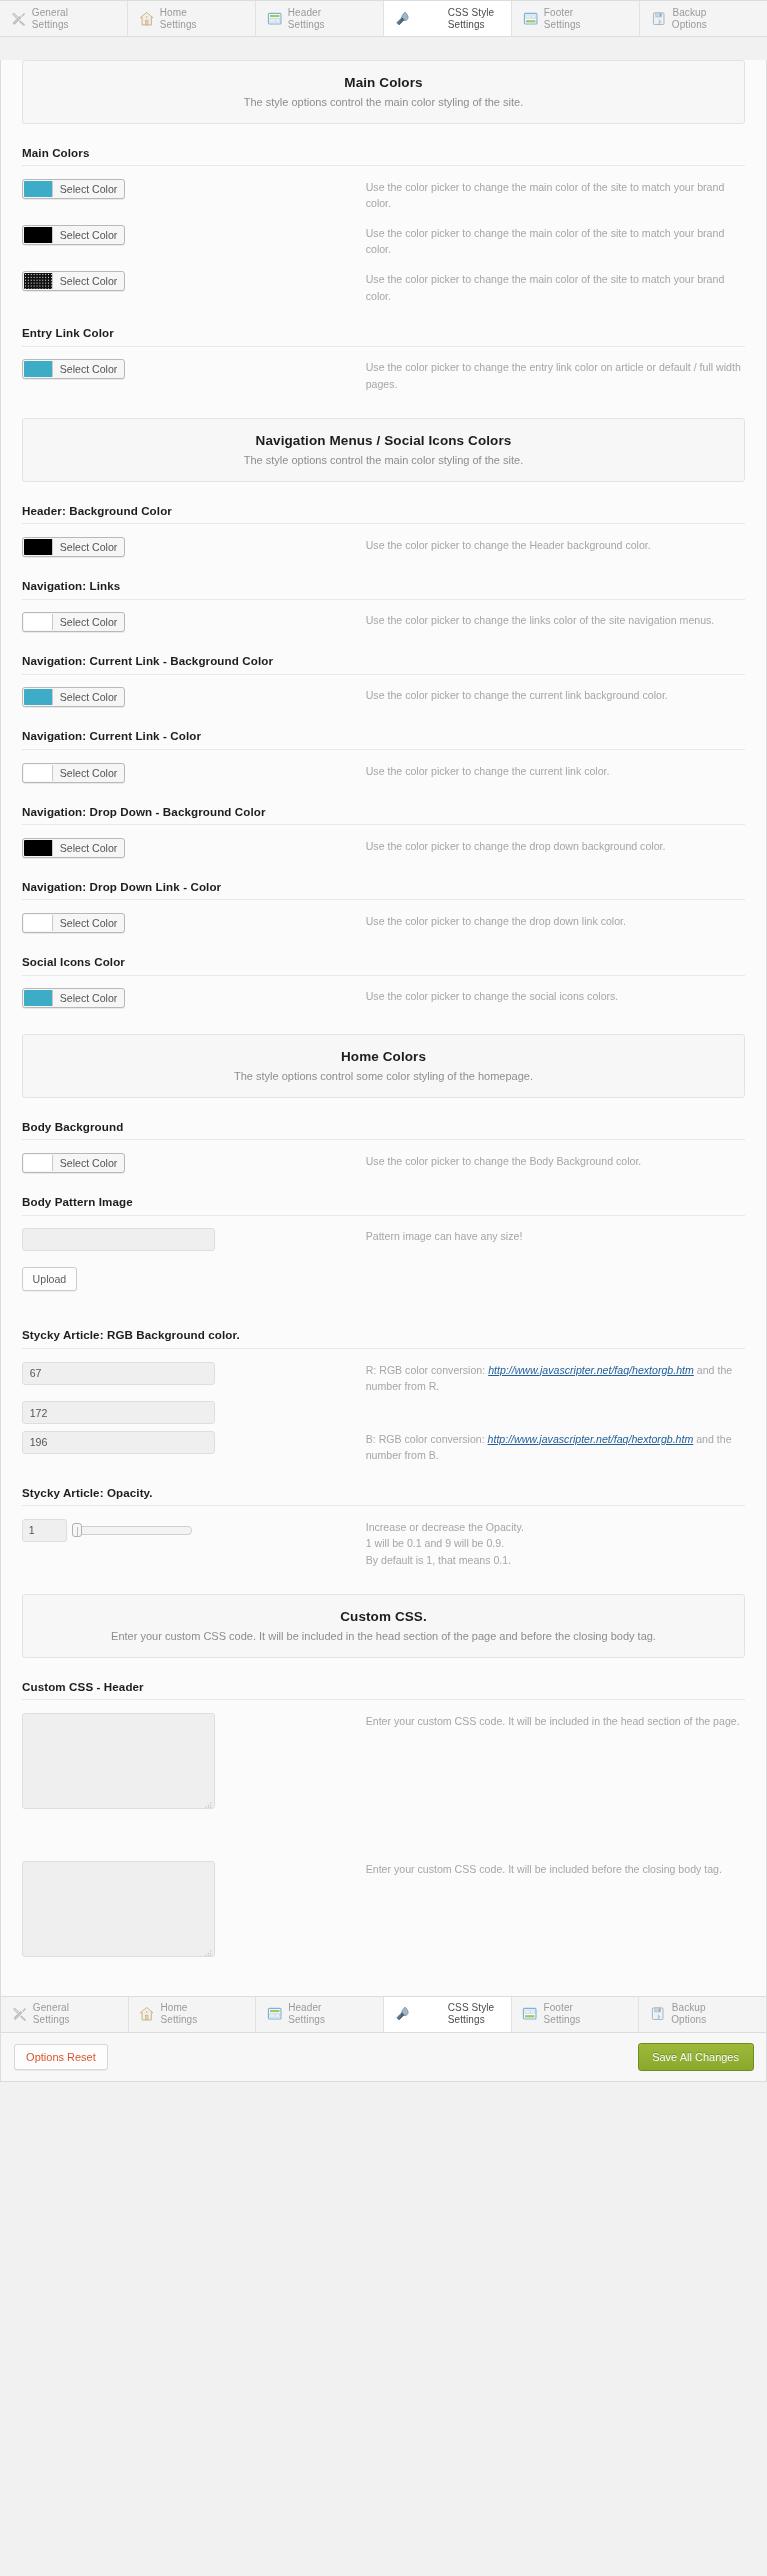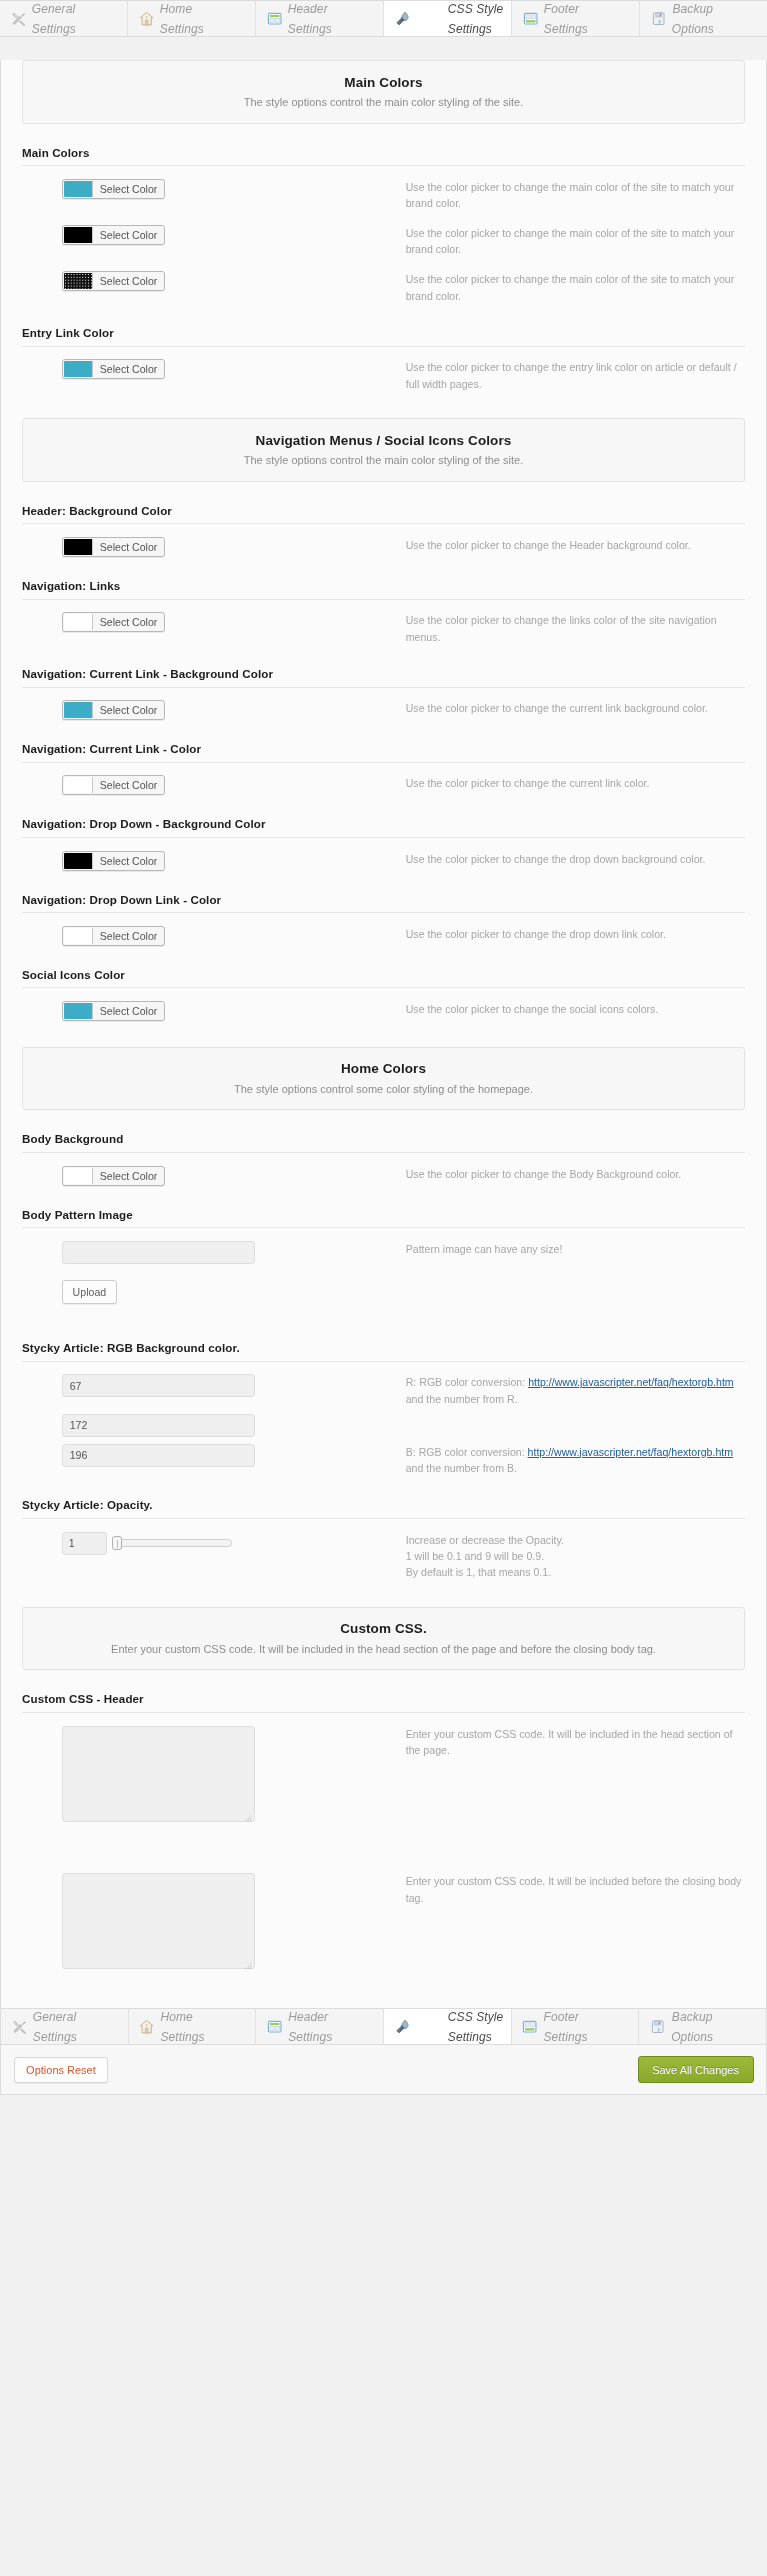--- a/index.html
+++ b/index.html
@@ -42,26 +42,25 @@
     border-right: 1px solid #e2e2e2;
     background: transparent;
     cursor: pointer;
     min-width: 0;
   }
   .tab:last-child { border-right: none; text-align: center; }
   .tab.active {
     background: #ffffff;
   }
   .tab-label {
-    font-size: 12px;
-    line-height: 20px;
+    font-size: 10px;
+    line-height: 12px;
     color: #9a9a9a;
     white-space: pre-line;
     letter-spacing: 0.1px;
-    font-style: italic;
   }
   .tab.active .tab-label { color: #4b4b4b; margin-left: 32px; }
   .tab-icon { flex: 0 0 auto; width: 15.4px; height: 15.4px; display: block; }
 
   
   .content { padding: 0 21px; }
 
   
   .banner {
     margin: 23px 0 0 0;
@@ -90,31 +89,30 @@
     font-weight: bold;
     color: #1d1d1d;
     letter-spacing: 0.1px;
     padding-bottom: 6.7px;
     border-bottom: 1px solid #e8e8e8;
   }
   .field-body {
     display: flex;
     padding-top: 12.5px;
     align-items: flex-start;
-    margin-left: 40px;
   }
   .field-left { width: 337px; flex: 0 0 337px; }
   .field-desc {
     flex: 1 1 auto;
     padding-left: 6.7px;
     font-size: 10.6px;
     line-height: 16.4px;
     color: #a6a6a6;
   }
-  .field-desc a { color: #21609e; text-decoration: underline; }
+  .field-desc a { color: #21609e; text-decoration: underline; font-style: italic; }
 
   
   .colorbtn {
     display: inline-flex;
     align-items: stretch;
     height: 20px;
     border: 1px solid #b8b8b8;
     border-radius: 2.9px;
     background: #f6f6f6;
     box-shadow: 0 1px 0 rgba(0,0,0,.07);

